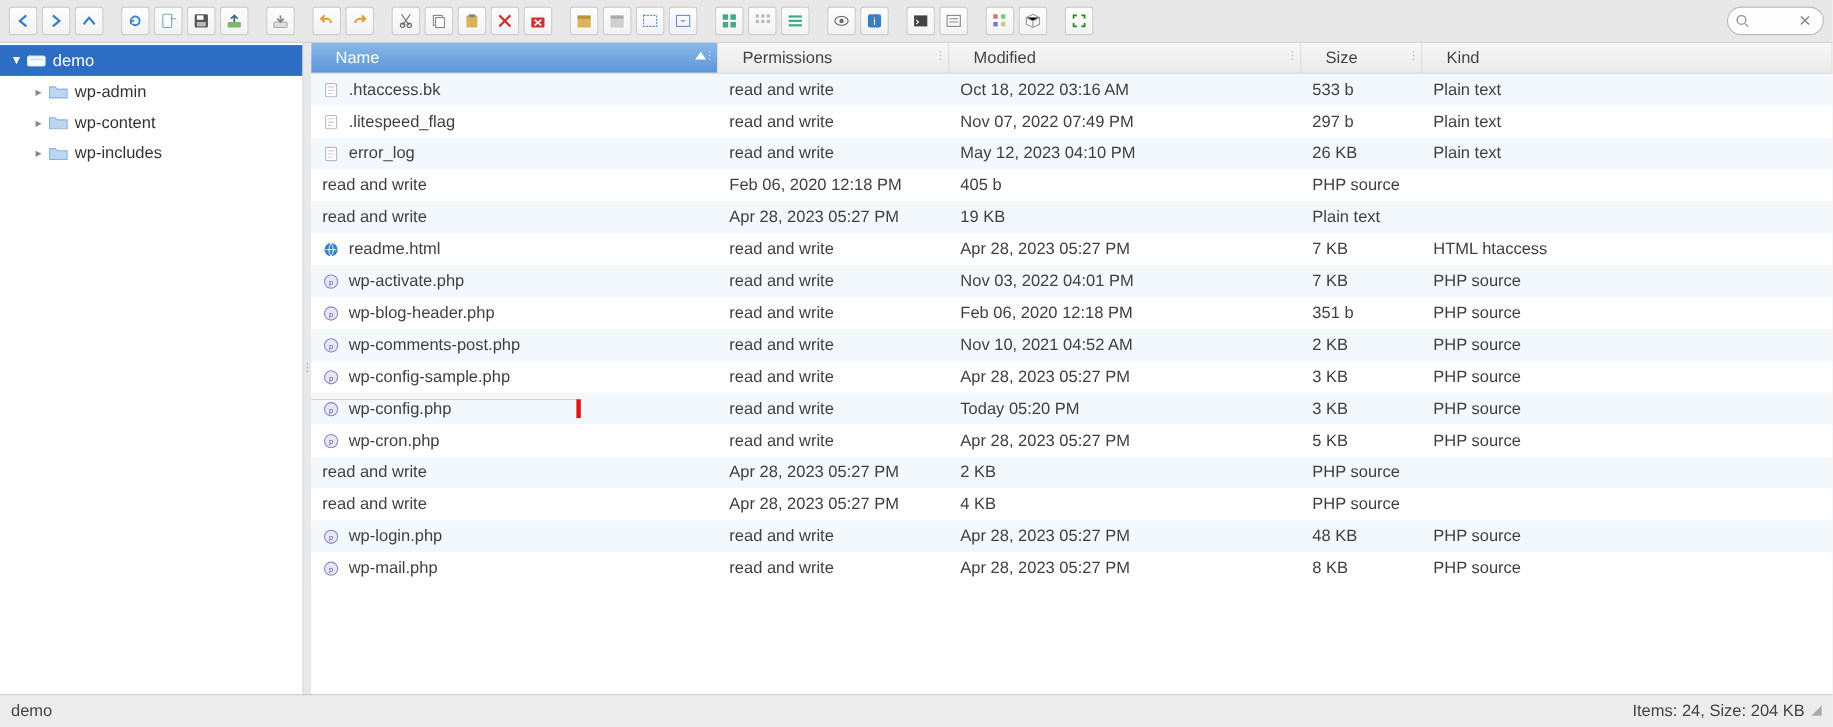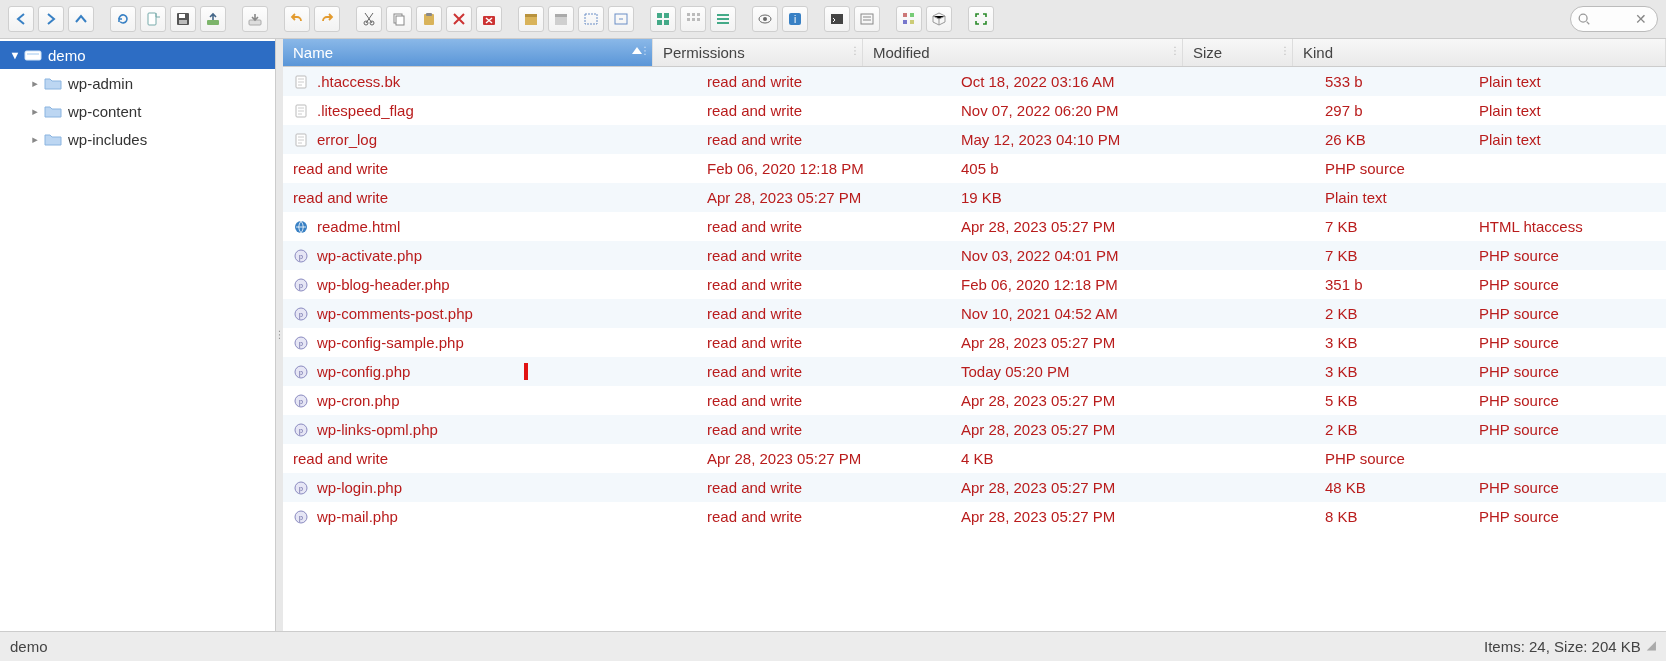--- a/index.html
+++ b/index.html
@@ -96,32 +96,31 @@
   display:grid;
   grid-template-columns: 370px 210px 320px 110px 1fr;
   align-items:center;
 }
 .headerrow {
   height:28px;
   background:linear-gradient(#f7f7f7,#eaeaea);
   border-bottom:1px solid #ccc;
   color:#444;
 }
-.headerrow .hc { padding:0 10px; border-right:1px solid #ddd; height:100%; display:flex; align-items:center; position:relative;}
+.headerrow .hc { padding:0 22px; border-right:1px solid #ddd; height:100%; display:flex; align-items:center; position:relative;}
 .headerrow .hc.sorted { background:linear-gradient(#8ab8e8,#5a96d8); color:#fff;}
 .sort-arrow { position:absolute; right:10px; top:8px; width:0;height:0;border-left:5px solid transparent;border-right:5px solid transparent;border-bottom:7px solid #fff;}
 .grip { position:absolute; right:2px; top:6px; color:#bbb; font-size:10px; cursor:col-resize;}
 .headerrow .hc.sorted .grip{ color:#cfe3f7;}
 .files {
   flex:1; overflow:auto;
 }
 .filerow {
   height:29px;
-  color:#b91c1c;
-  gap:44px;
+  color:#404040;
 }
 .filerow:nth-child(odd){ background:#f3f8fc; }
 .filerow:nth-child(even){ background:#ffffff; }
 .filerow .cell { padding:0 10px; white-space:nowrap; overflow:hidden; text-overflow:ellipsis;}
 .filerow .namecell { display:flex; align-items:center; gap:8px; position:relative;}
 .filerow .namecell .fname { white-space:nowrap; }
 .ficon { width:16px; height:16px; display:inline-block; }
 
 
 .hl-box {
@@ -503,21 +502,21 @@
 
         <span class="ficon">
               <svg width="16" height="16">
                 <rect x="3" y="2" width="10" height="12" rx="1" fill="#fff" stroke="#bbb"></rect>
                 <path d="M5 5h6M5 8h6M5 11h4" stroke="#ccc"></path>
               </svg>
             </span>
         <span class="fname">.litespeed_flag</span>
       </div>
       <div class="cell">read and write</div>
-      <div class="cell">Nov 07, 2022 06:20 PM</div>
+      <div class="cell">Nov 07, 2022 07:49 PM</div>
       <div class="cell">297 b</div>
       <div class="cell">Plain text</div>
         </div>
         <div class="filerow">
       <div class="cell namecell">
 
         <span class="ficon">
               <svg width="16" height="16">
                 <rect x="3" y="2" width="10" height="12" rx="1" fill="#fff" stroke="#bbb"></rect>
                 <path d="M5 5h6M5 8h6M5 11h4" stroke="#ccc"></path>
@@ -648,30 +647,20 @@
               </svg>
             </span>
         <span class="fname">wp-cron.php</span>
       </div>
       <div class="cell">read and write</div>
       <div class="cell">Apr 28, 2023 05:27 PM</div>
       <div class="cell">5 KB</div>
       <div class="cell">PHP source</div>
         </div>
         <div class="filerow">
-      <div class="cell namecell">
-
-        <span class="ficon">
-              <svg width="16" height="16">
-                <circle cx="8" cy="8" r="6" fill="#e6e6f5" stroke="#8a8ac0"></circle>
-                <text x="8" y="11" font-size="7" text-anchor="middle" fill="#5a5a9a">p</text>
-              </svg>
-            </span>
-        <span class="fname">wp-links-opml.php</span>
-      </div>
       <div class="cell">read and write</div>
       <div class="cell">Apr 28, 2023 05:27 PM</div>
       <div class="cell">2 KB</div>
       <div class="cell">PHP source</div>
         </div>
         <div class="filerow">
       <div class="cell">read and write</div>
       <div class="cell">Apr 28, 2023 05:27 PM</div>
       <div class="cell">4 KB</div>
       <div class="cell">PHP source</div>

